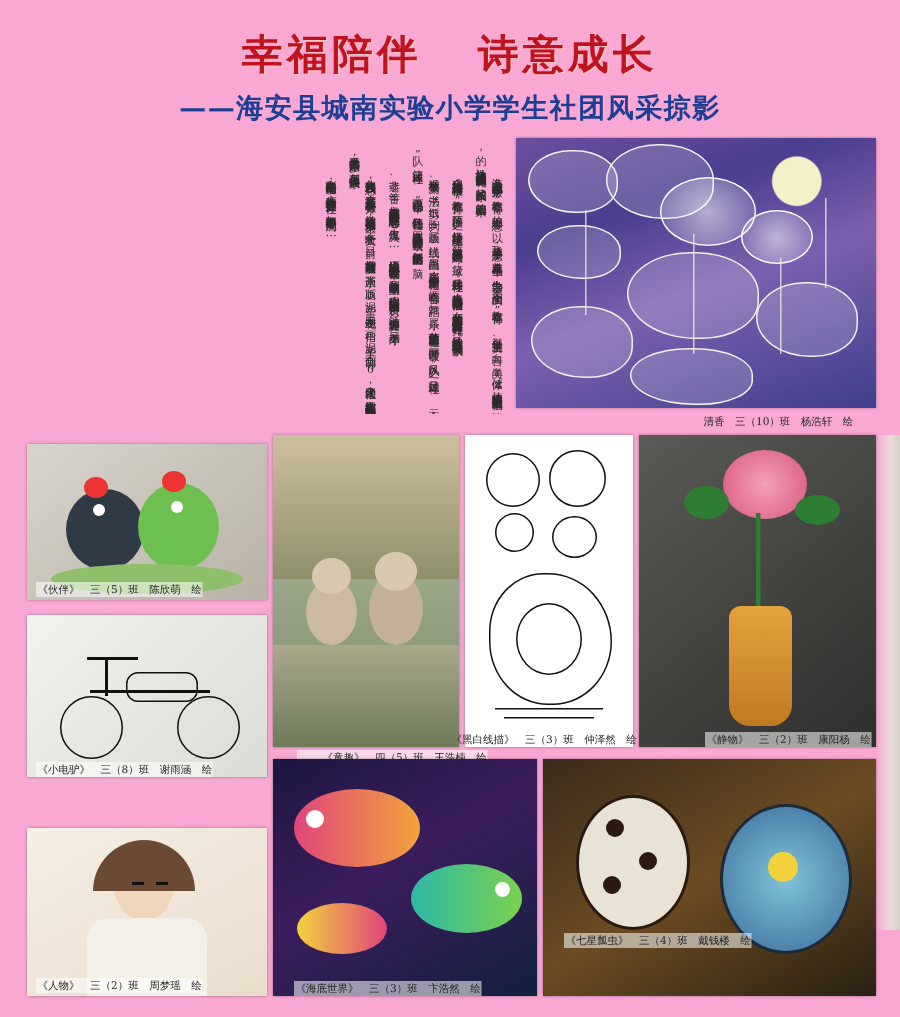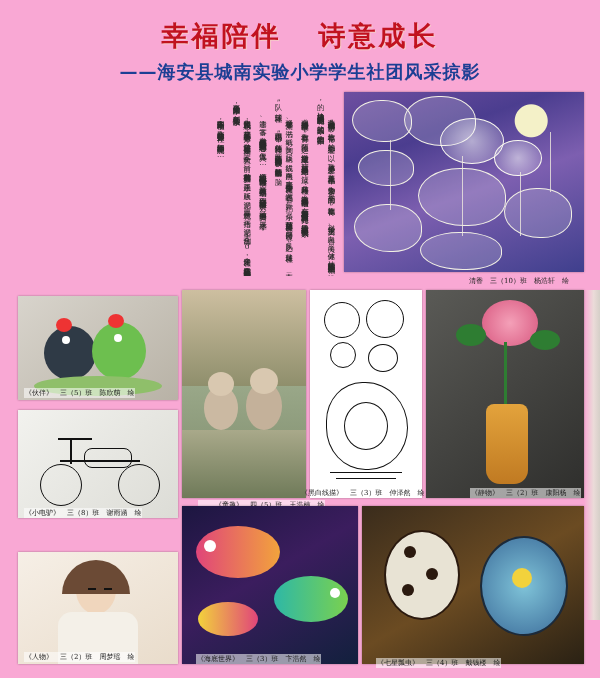--- a/index.html
+++ b/index.html
@@ -235,16 +235,16 @@
   <div class="cap" style="left:196px; top:654px;">《海底世界》　三（3）班　卞浩然　绘</div>
 
   <div class="photo bugs" style="left:362px; top:506px; width:222px; height:158px;">
     <div class="ellipse" style="left:22px; top:24px; width:72px; height:86px; background:#e8e3d4; border:2px solid #2b1a0f;"></div>
     <div class="ellipse" style="left:42px; top:40px; width:12px; height:12px; background:#2b1a0f;"></div>
     <div class="ellipse" style="left:64px; top:62px; width:12px; height:12px; background:#2b1a0f;"></div>
     <div class="ellipse" style="left:40px; top:78px; width:12px; height:12px; background:#2b1a0f;"></div>
     <div class="ellipse" style="left:118px; top:30px; width:84px; height:96px; background:radial-gradient(circle,#7fc3d8,#3c6c9a); border:2px solid #1c2a3a;"></div>
     <div class="ellipse" style="left:150px; top:62px; width:20px; height:20px; background:#f2d23c;"></div>
   </div>
-  <div class="cap" style="left:376px; top:622px;margin-top:36px;">《七星瓢虫》　三（4）班　戴钱楼　绘</div>
+  <div class="cap" style="left:376px; top:622px;">《七星瓢虫》　三（4）班　戴钱楼　绘</div>
 
   <div class="edgeglow"></div>
 </div>
 
 </body></html>

